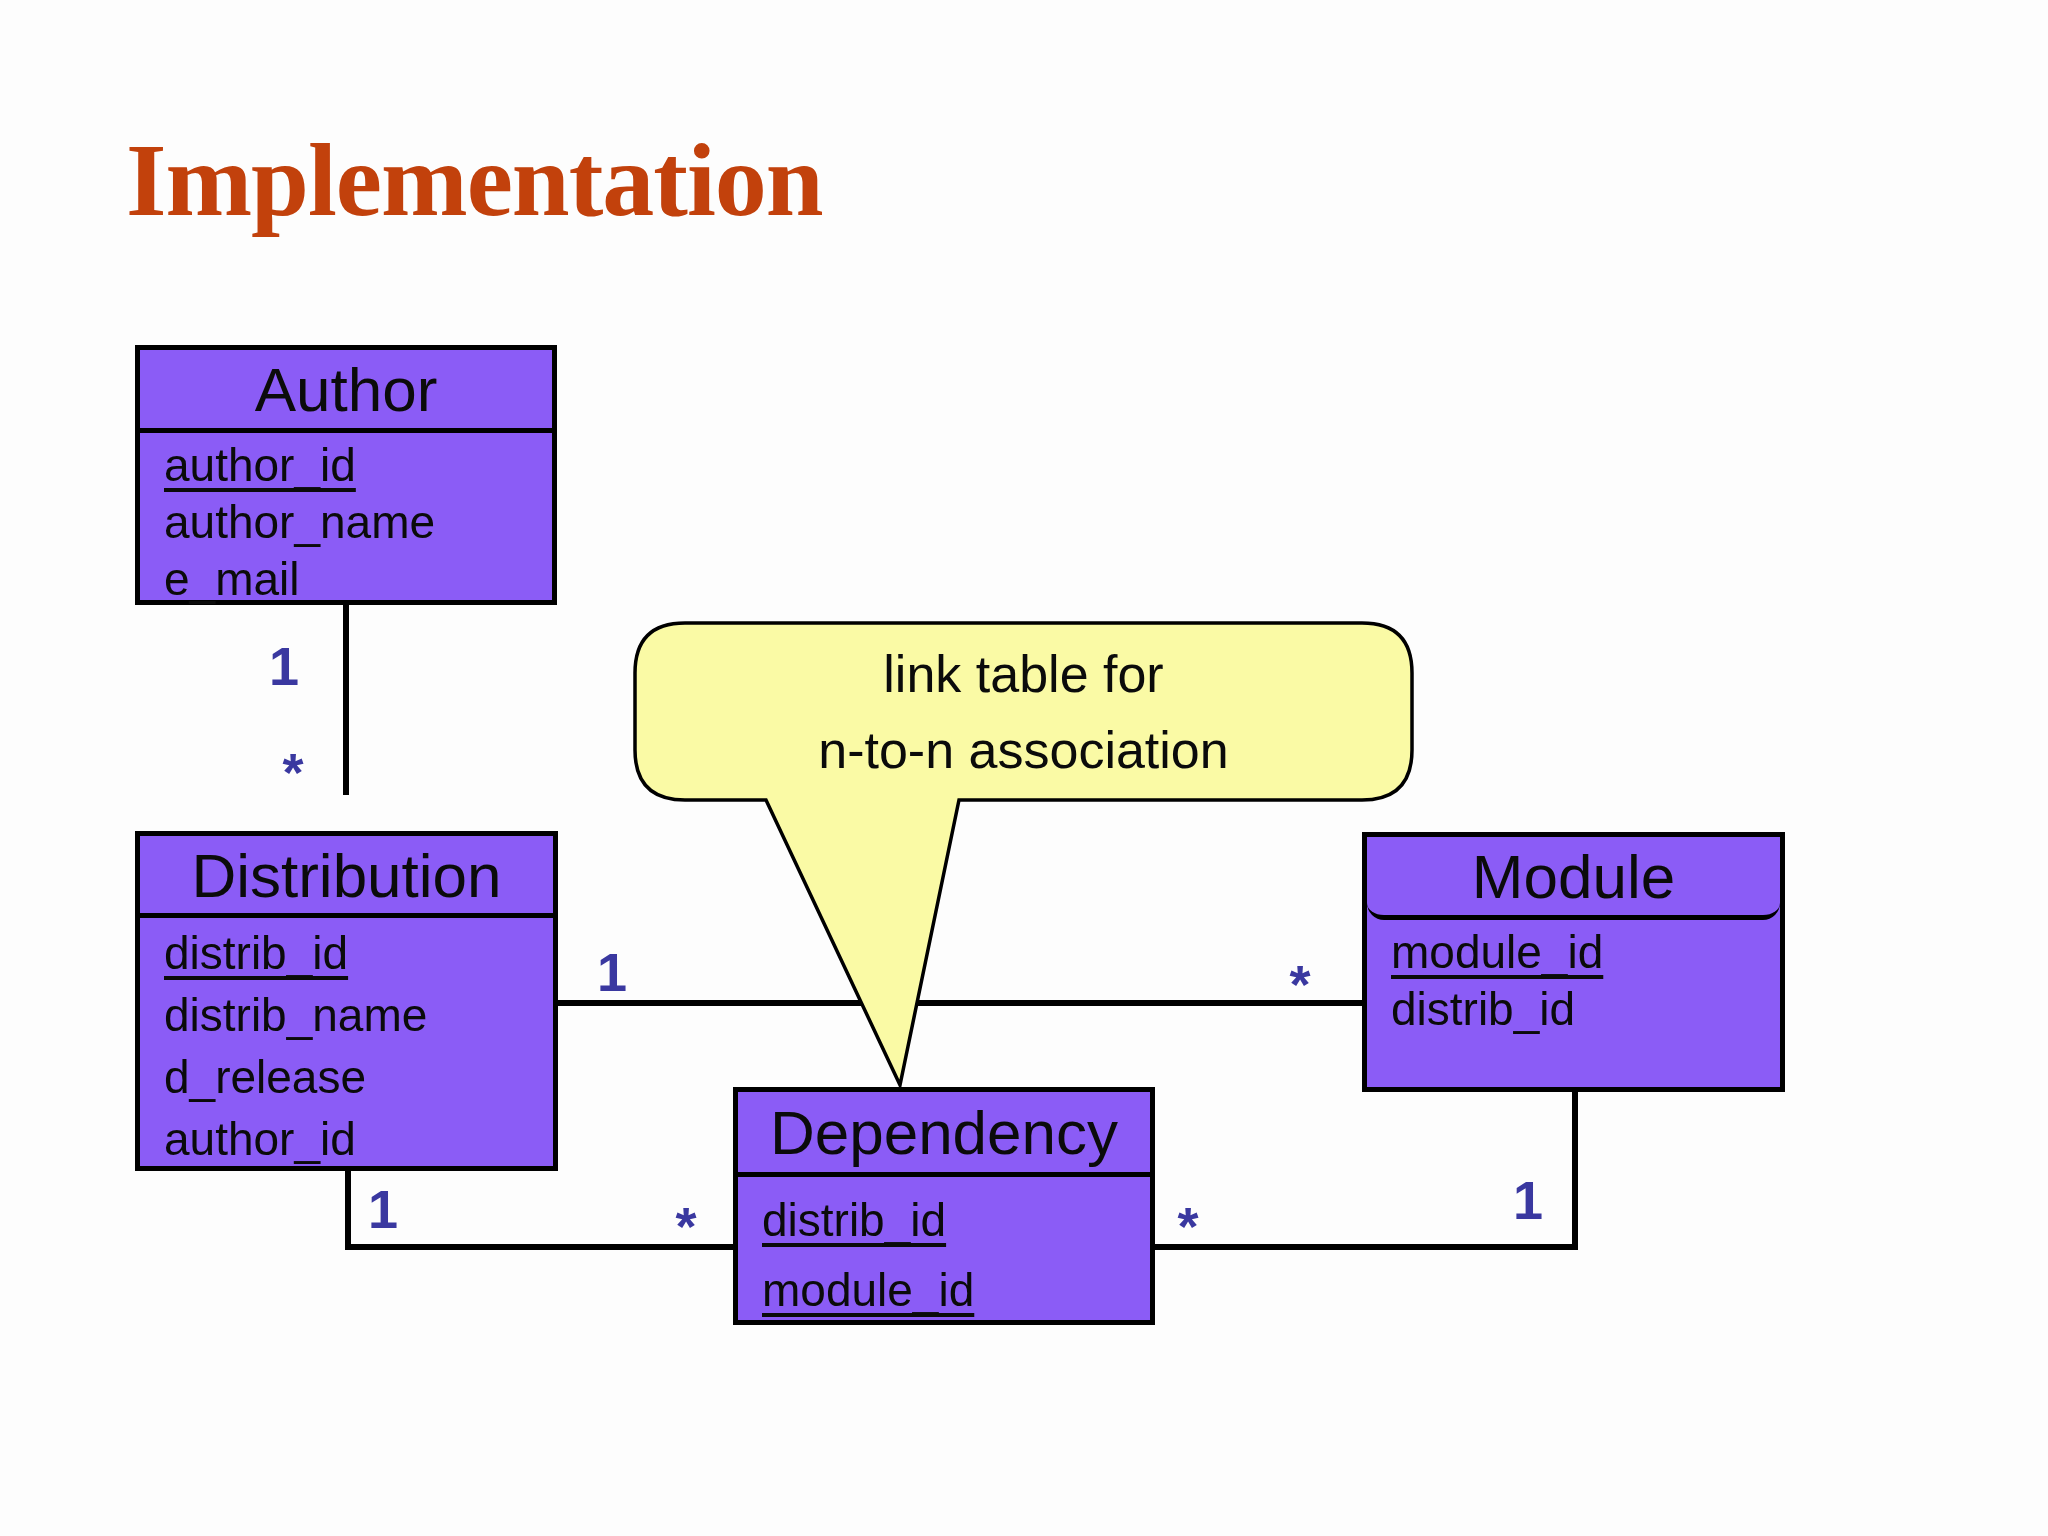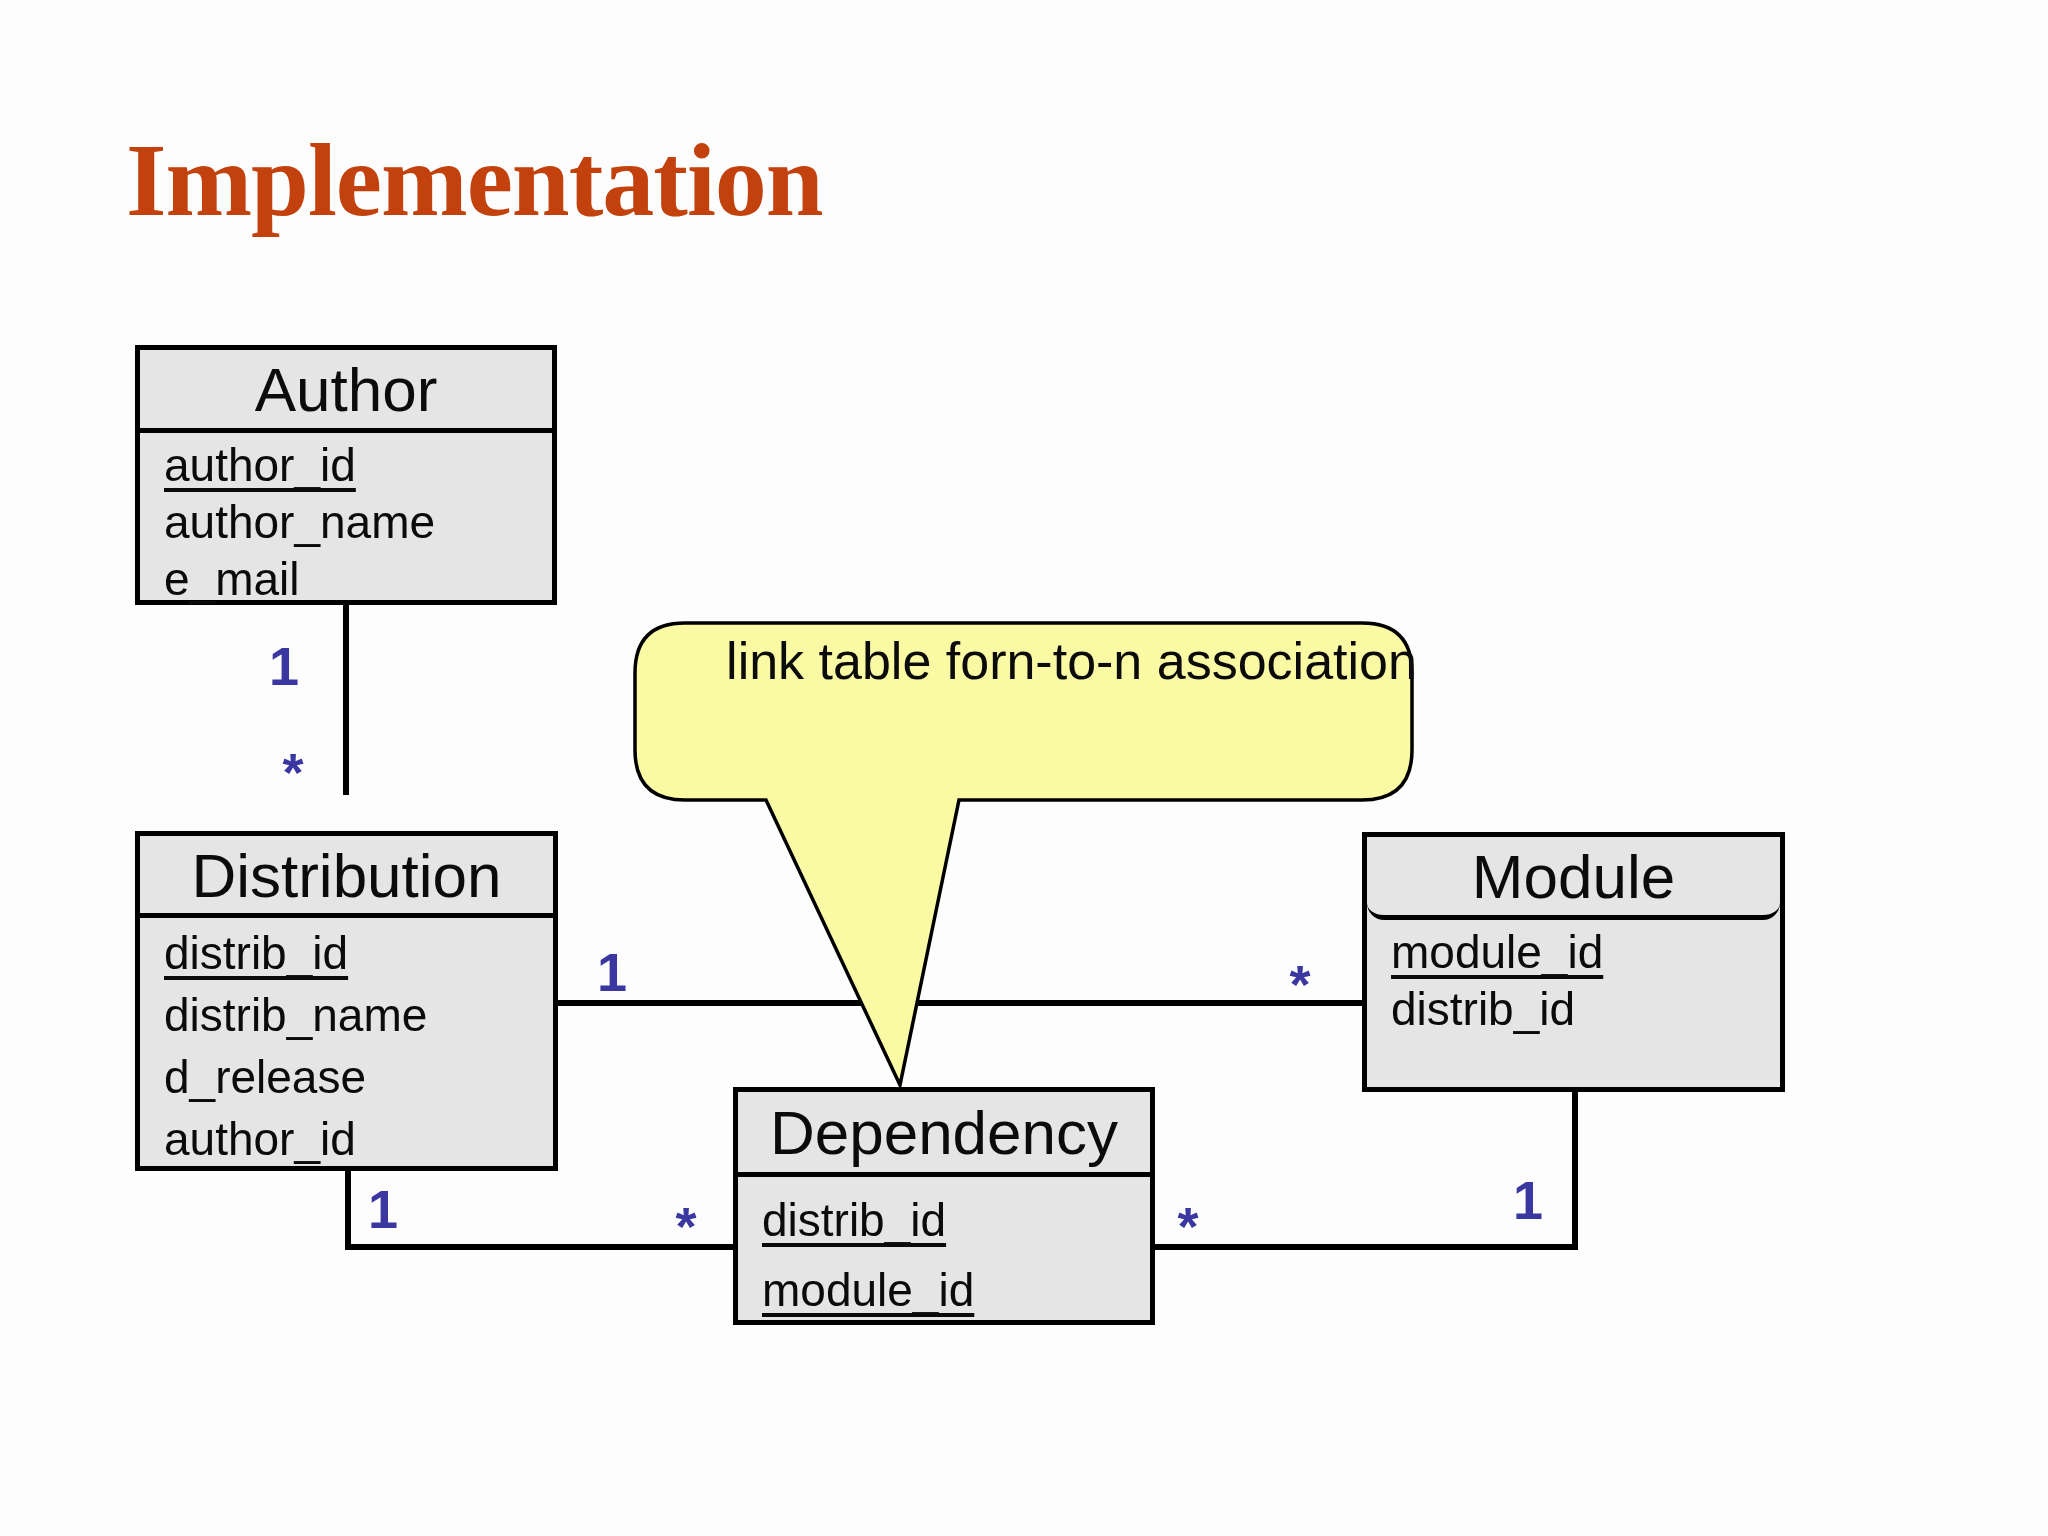--- a/index.html
+++ b/index.html
@@ -17,21 +17,21 @@
     font-family:"Liberation Serif", serif;
     font-weight:700;font-size:104px;color:#c2410c;
     letter-spacing:-1px;white-space:nowrap;
   }
 
   svg.layer{position:absolute;left:0;top:0;width:2048px;height:1536px;}
 
   .entity{
     position:absolute;
     box-sizing:border-box;
-    background:#e5e5e5;
+    background:#8b5cf6;
     border:5px solid #000;
     z-index:3;
   }
   .entity-header{
     box-sizing:border-box;
     border-bottom:5px solid #000;
     text-align:center;
     font-size:62px;color:#0b0b0b;
     overflow:hidden;white-space:nowrap;
   }
@@ -42,24 +42,23 @@
   }
   .field{white-space:nowrap;}
   .field.u{
     text-decoration:underline;
     text-decoration-thickness:4px;
     text-underline-offset:7px;
   }
 
   .callout-text{
     position:absolute;left:635px;top:623px;width:777px;height:177px;
-    z-index:5;display:flex;flex-direction:row;justify-content:center;
+    z-index:5;display:flex;flex-direction:column;justify-content:center;
     text-align:center;font-size:52px;line-height:76px;color:#0b0b0b;
     pointer-events:none;
-    padding-left:48px;
   }
 
   .card{
     position:absolute;width:54px;height:54px;line-height:54px;
     text-align:center;font-size:54px;font-weight:700;
     color:#3a38a0;z-index:4;
   }
 </style>
 </head>
 <body>

